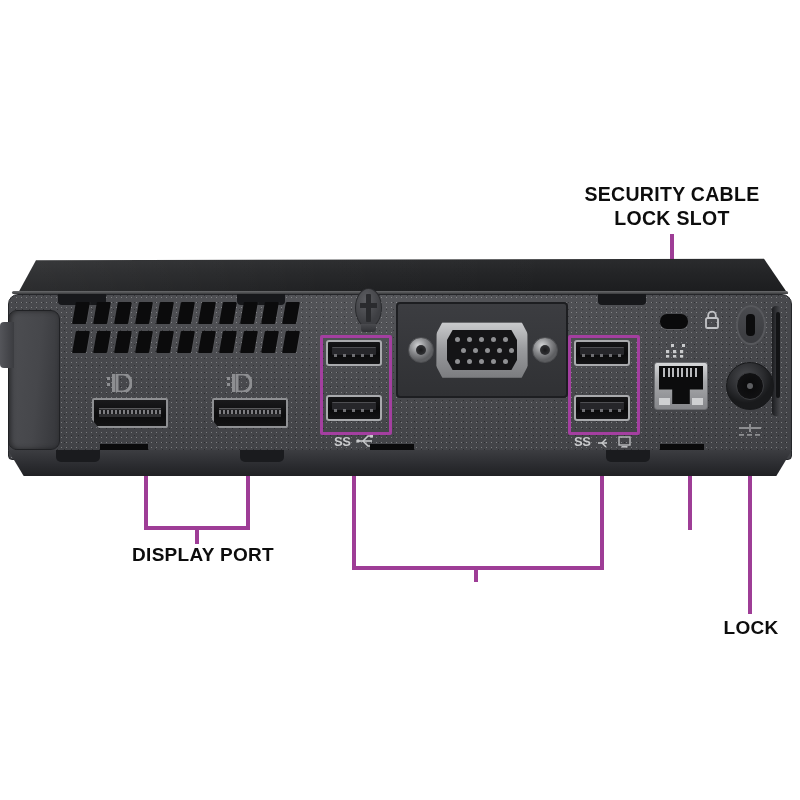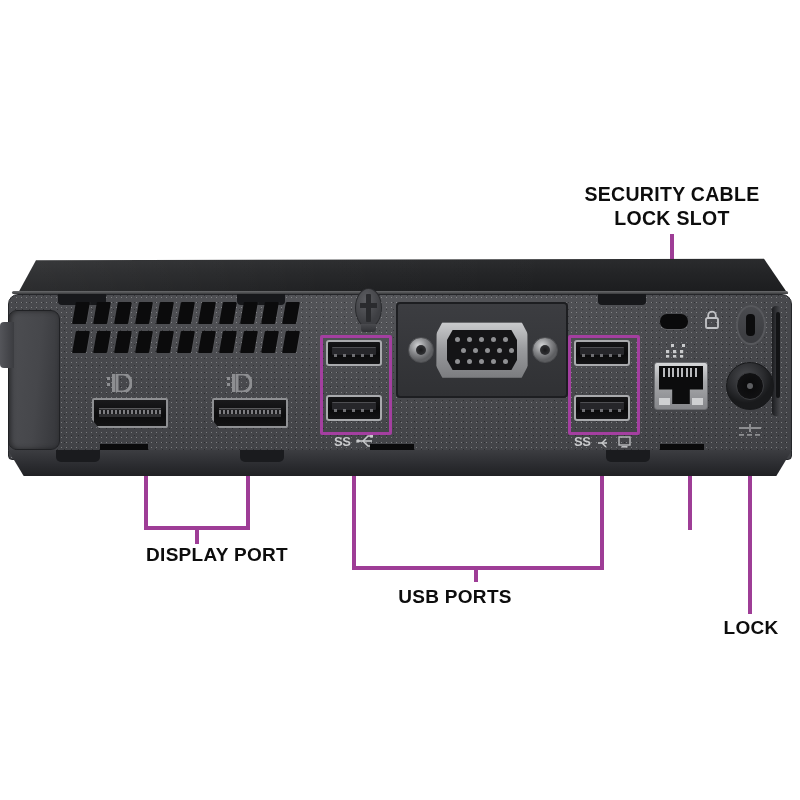--- a/index.html
+++ b/index.html
@@ -17,21 +17,21 @@
     font-family: "Liberation Sans", sans-serif;
     font-weight: 700;
     font-size: 19px;
     letter-spacing: 0.3px;
     color: #0d0d0d;
     line-height: 1.25;
     white-space: pre-line;
     text-align: center;
   }
   #lbl-security { left: 572px; top: 182px; width: 200px; text-align: center; font-size: 19.5px; }
-  #lbl-display  { left: 132px; top: 543px; width: 170px; }
+  #lbl-display  { left: 118px; top: 543px; width: 170px; }
   #lbl-usb      { left: 385px; top: 585px; width: 140px; }
   #lbl-ethernet { left: 625px; top: 532px; width: 130px; }
   #lbl-power    { left: 706px; top: 616px; width: 90px; }
 
   
   .lead { position: absolute; background: #9e3d96; }
   .lead.v { width: 4px; }
   .lead.h { height: 4px; }
 
   
@@ -504,18 +504,17 @@
   </div>
 
   <div class="hlbox" style="left:320px; top:335px; width:72px; height:100px;"></div>
   <div class="hlbox" style="left:568px; top:335px; width:72px; height:100px;"></div>
 
   <div class="label" id="lbl-security">SECURITY CABLE
 LOCK SLOT</div>
 
   <div class="label" id="lbl-display">DISPLAY PORT</div>
 
-  <div class="label" id="lbl-usb">USB PORTS</div>
 
 
   <div class="label" id="lbl-power">LOCK</div>
 
 </div>
 
 </body></html>

